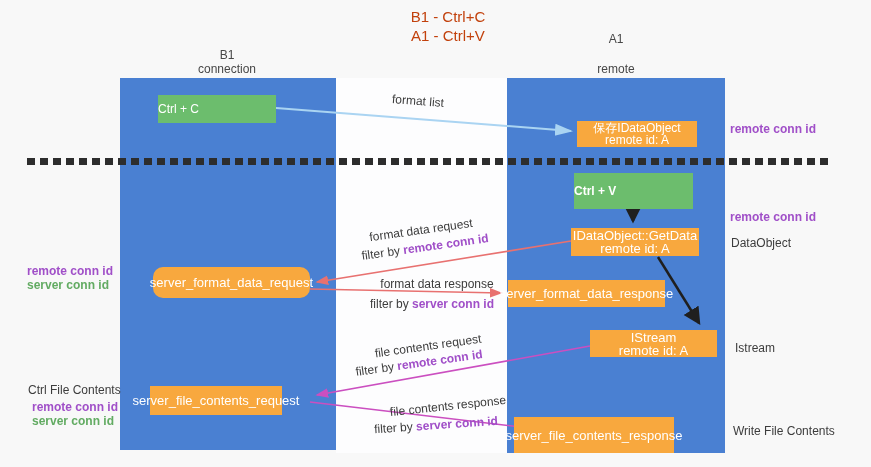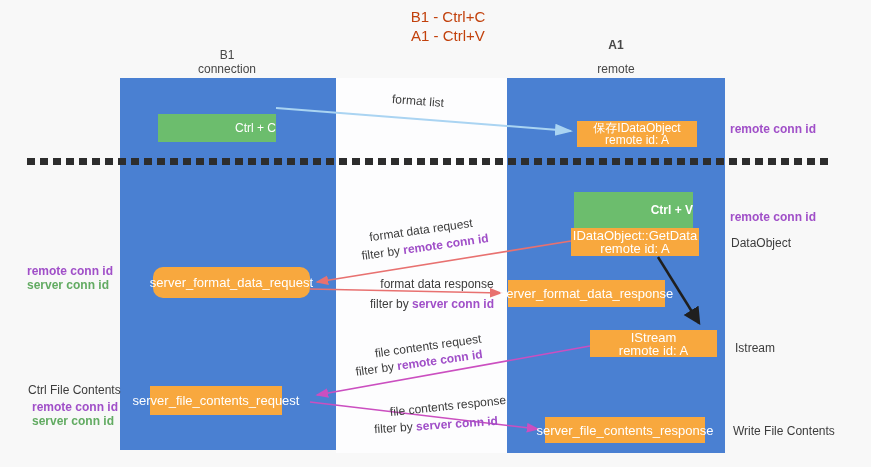--- a/index.html
+++ b/index.html
@@ -16,22 +16,22 @@
   .lane-hdr { font-size:12px; color:#474747; text-align:center; }
   .lane { position:absolute; background:#4a80d2; }
   .gap-band { position:absolute; background:#fdfdfe; }
   .node {
     position:absolute; background:#f8a83e; color:#fff;
     display:flex; flex-direction:column; align-items:center; justify-content:center;
     font-size:13px; line-height:13px; text-align:center; white-space:nowrap;
   }
   .key {
     position:absolute; background:#6cbd6d; color:#fff;
-    display:flex; align-items:center; justify-content:flex-end;
-    font-size:12px; white-space:nowrap;margin-top:19px;
+    display:flex; align-items:center; justify-content:flex-start;
+    font-size:12px; white-space:nowrap;
   }
   .dashline {
     position:absolute; left:27px; top:158px; width:805px; height:7px;
     background:repeating-linear-gradient(to right, #2d2d2d 0 8px, transparent 8px 13px);
   }
   .alabel {
     position:absolute; font-size:12px; color:#3c3c3c; white-space:nowrap;
   }
   .rot { transform-origin:center center; }
   .purple { color:#a04fc8; font-weight:bold; }
@@ -43,21 +43,21 @@
 </head>
 <body>
 
 <div id="stage">
 
   <div class="abs ctr title-line" style="left:448px; top:8px;">B1 - Ctrl+C</div>
   <div class="abs ctr title-line" style="left:448px; top:27px;">A1 - Ctrl+V</div>
 
   <div class="abs ctr lane-hdr" style="left:227px; top:48px;">B1</div>
   <div class="abs ctr lane-hdr" style="left:227px; top:62px;">connection</div>
-  <div class="abs ctr lane-hdr" style="left:616px; top:38px;font-weight:bold;">A1</div>
+  <div class="abs ctr lane-hdr" style="left:616px; top:32px;">A1</div>
   <div class="abs ctr lane-hdr" style="left:616px; top:62px;">remote</div>
 
   <div class="gap-band" style="left:336px; top:78px; width:171px; height:375px;"></div>
   <div class="lane" style="left:120px; top:78px; width:216px; height:372px;"></div>
   <div class="lane" style="left:507px; top:78px; width:218px; height:375px;"></div>
 
   <svg class="wires" width="871" height="467" viewBox="0 0 871 467">
     <defs>
       <marker id="mBlue" markerWidth="10" markerHeight="8" refX="8" refY="3" orient="auto">
         <path d="M0,0 L9,3 L0,6 Z" fill="#aad4f2"></path>
@@ -104,21 +104,21 @@
   <div class="node" style="left:508px; top:280px; width:157px; height:27px;">
     <span>server_format_data_response</span>
   </div>
   <div class="node" style="left:590px; top:330px; width:127px; height:27px;">
     <span>IStream</span>
     <span>remote id: A</span>
   </div>
   <div class="node" style="left:150px; top:386px; width:132px; height:29px;">
     <span>server_file_contents_request</span>
   </div>
-  <div class="node" style="left:545px; top:417px; width:160px; height:26px;">
+  <div class="node" style="left:514px; top:417px; width:160px; height:36px;">
     <span>server_file_contents_response</span>
   </div>
 
   <div class="alabel rot ctr" style="left:418px; top:101px; transform:translate(-50%,-50%) rotate(4.5deg);">format list</div>
 
   <div class="alabel rot ctr" style="left:421px; top:230px; transform:translate(-50%,-50%) rotate(-8deg);">format data request</div>
   <div class="alabel rot ctr" style="left:425px; top:247px; transform:translate(-50%,-50%) rotate(-8deg);">
     <span>filter by </span><span class="purple">remote conn id</span>
   </div>
 

